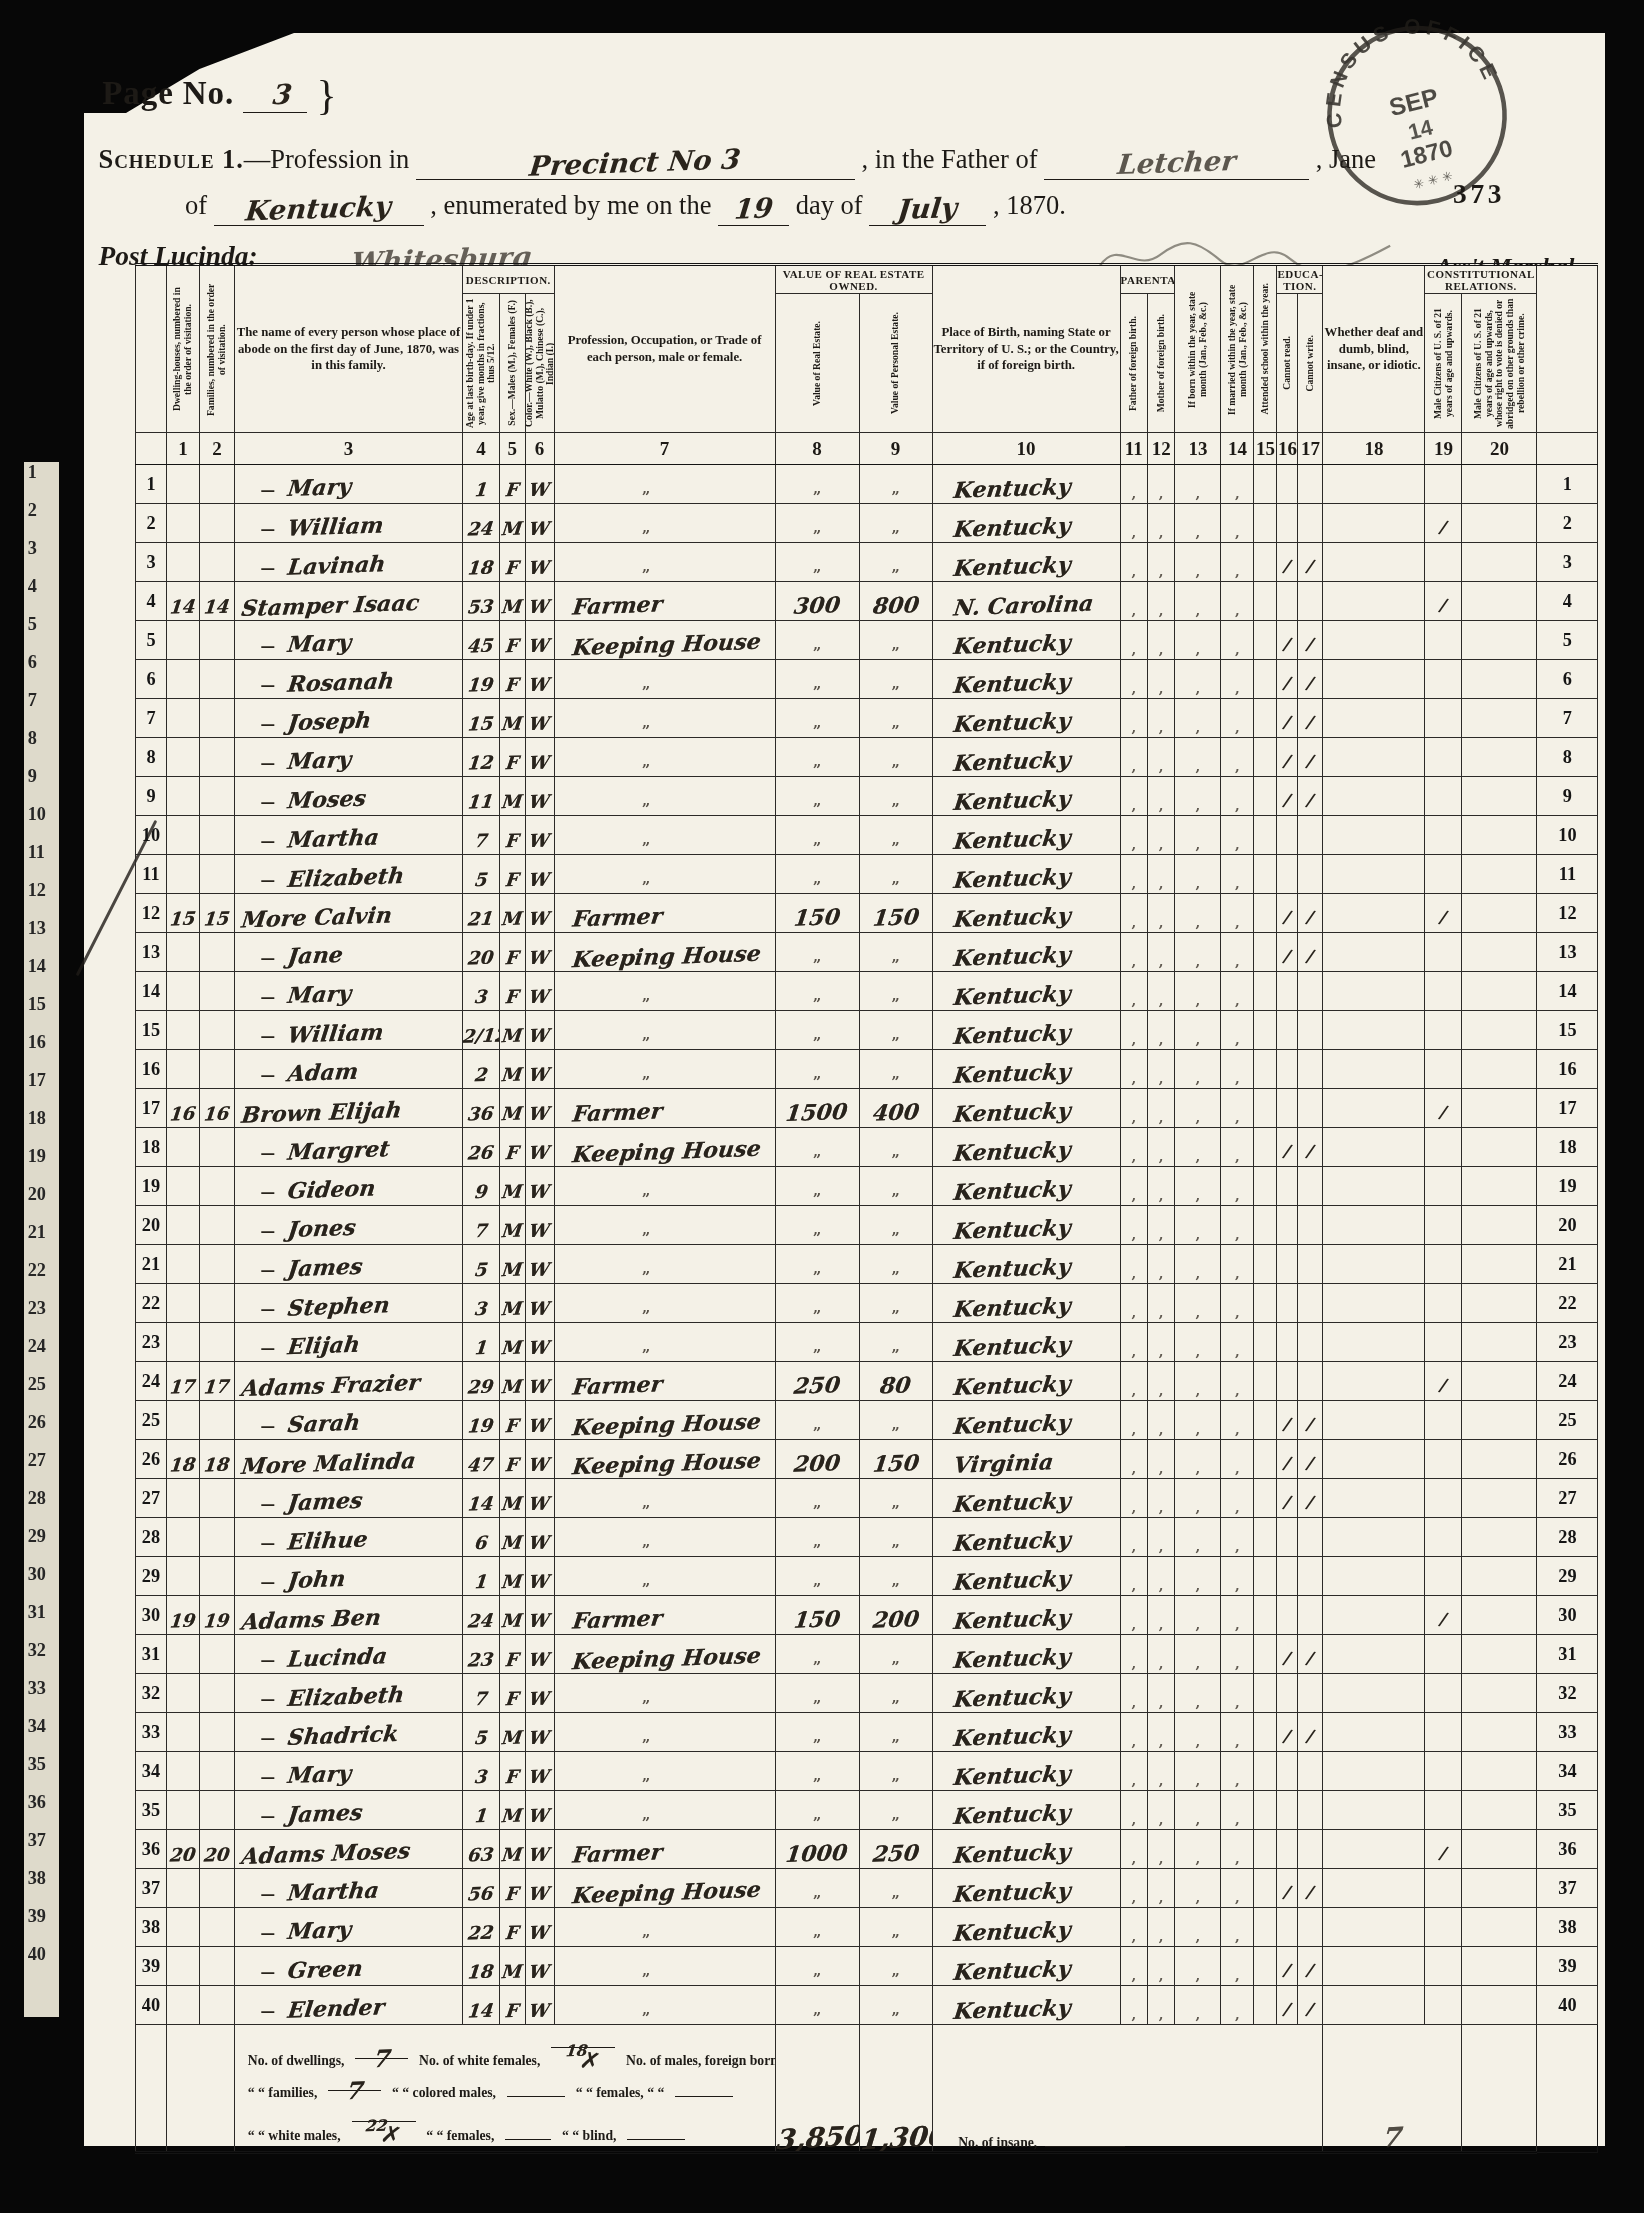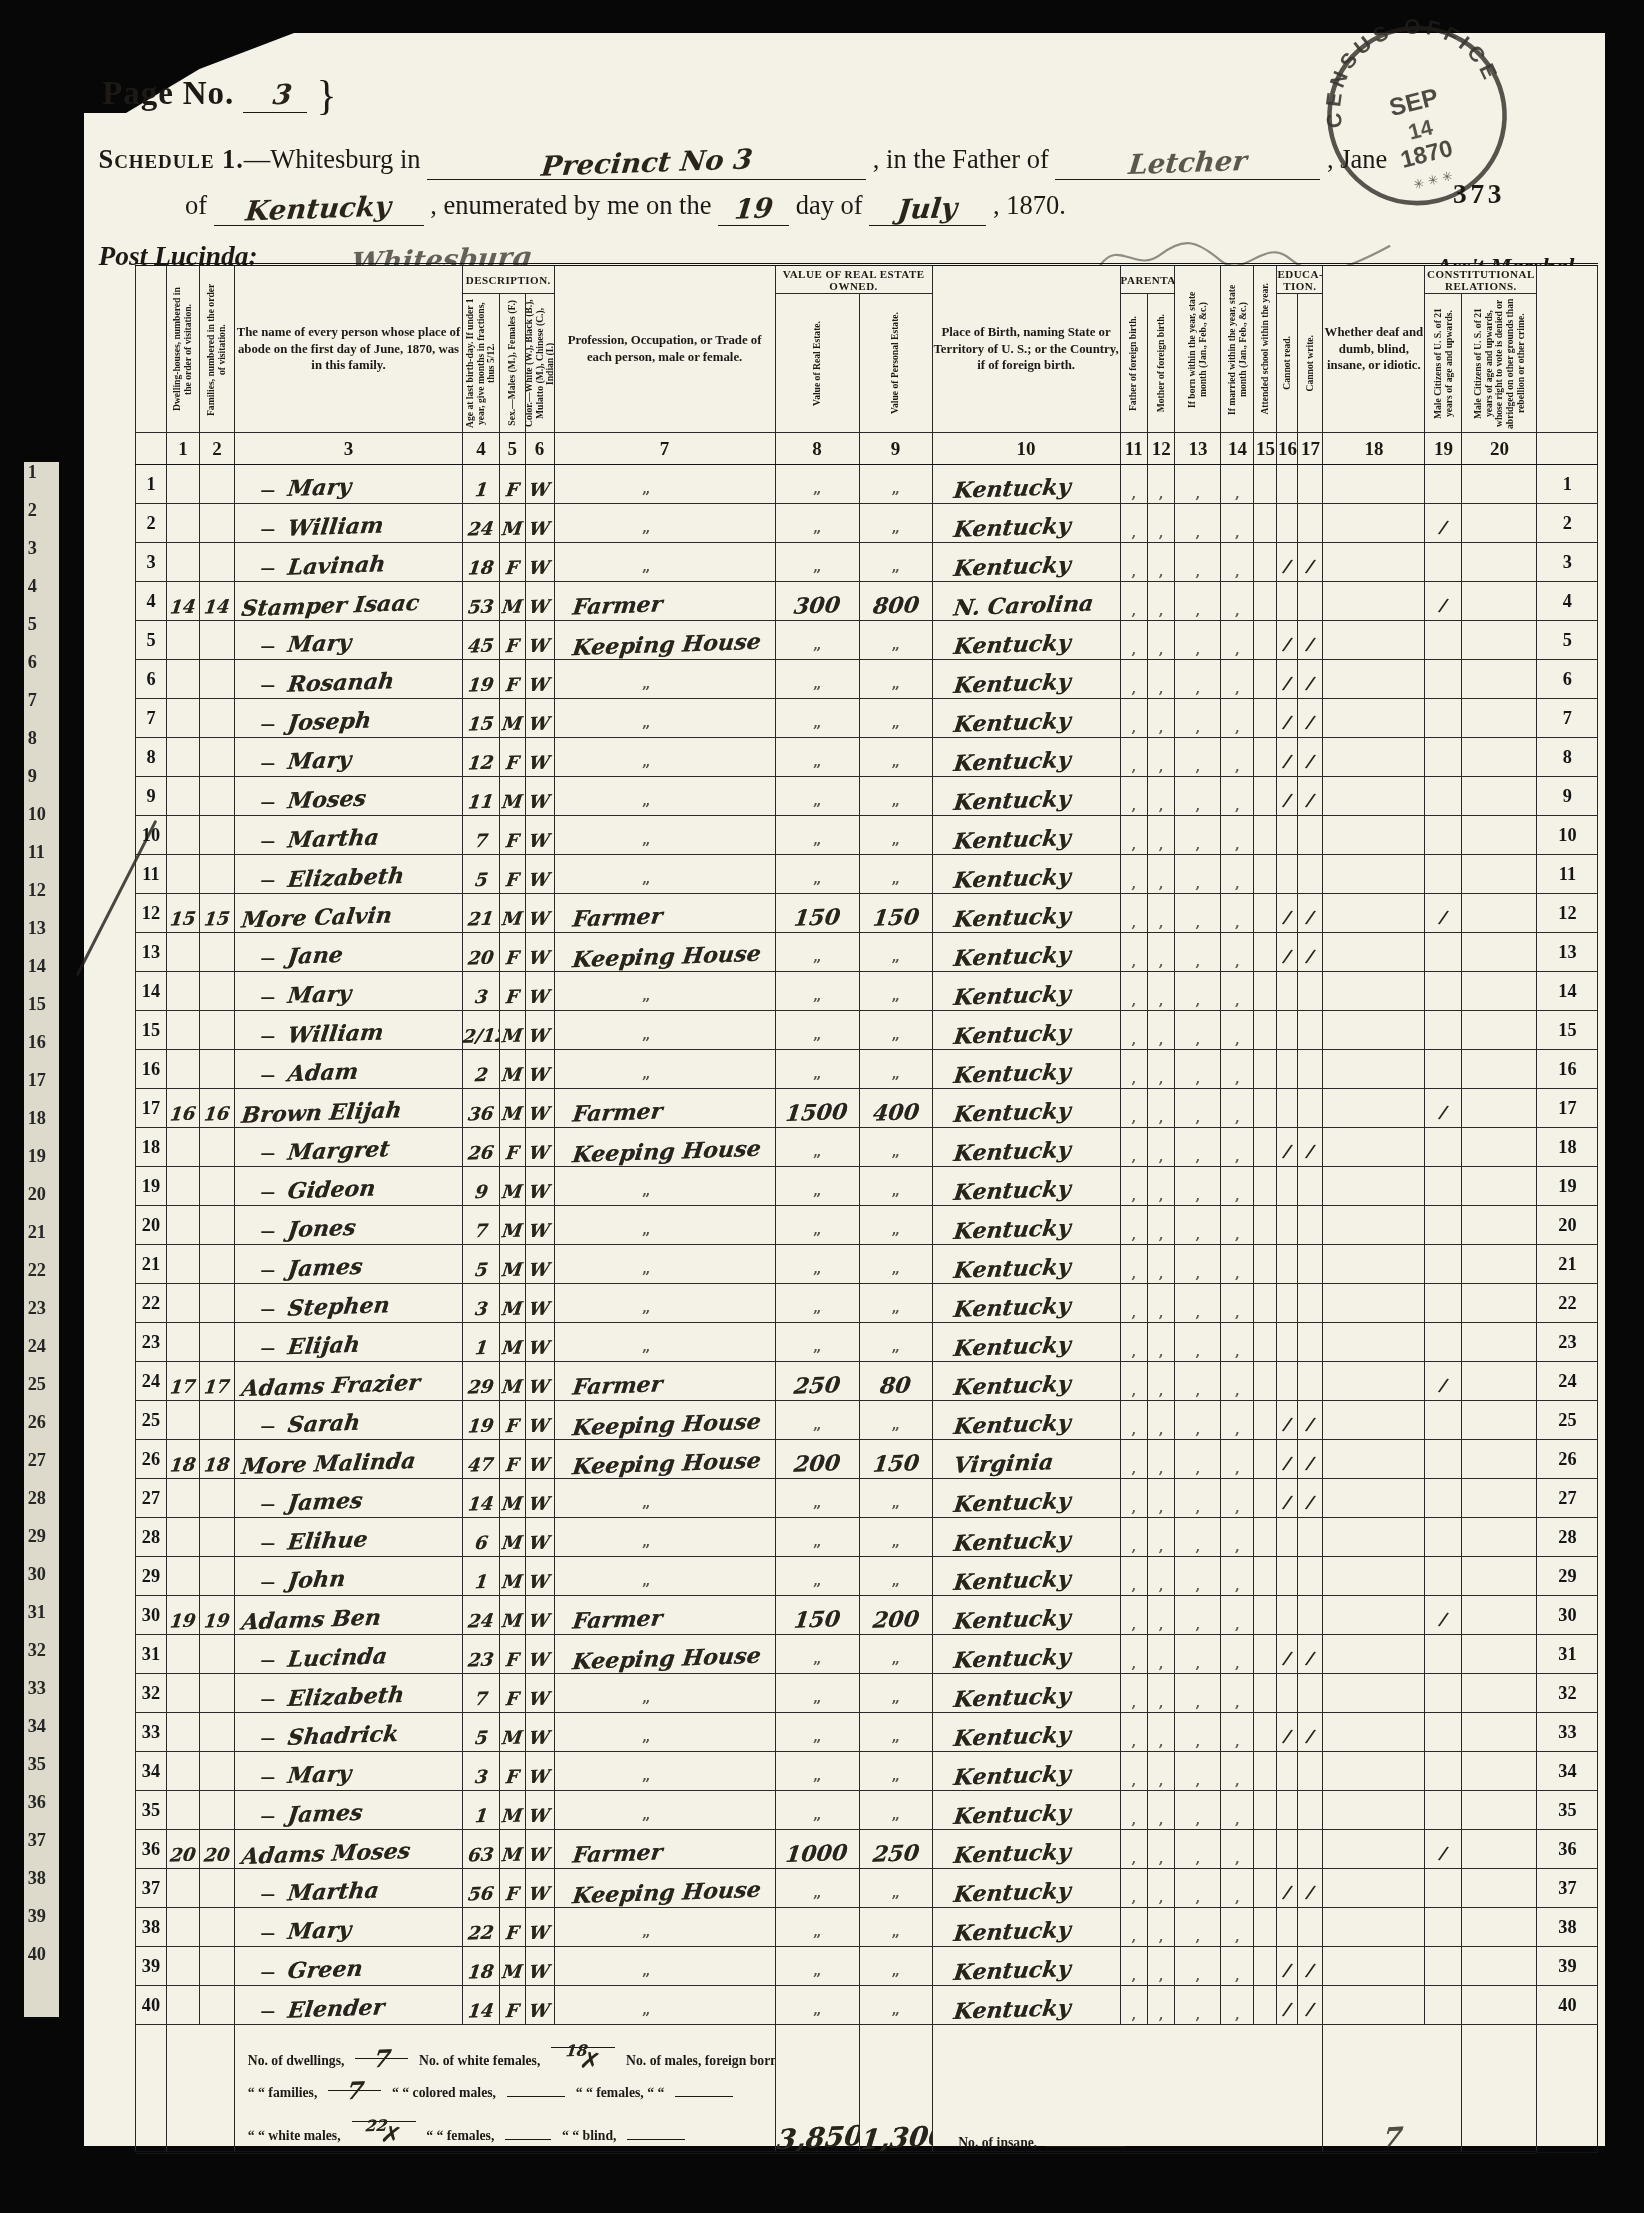--- a/index.html
+++ b/index.html
@@ -174,21 +174,21 @@
       <text x="108" y="102" text-anchor="middle" font-family="Liberation Sans, sans-serif" font-size="27" font-weight="bold" fill="#221f1a" opacity="0.9">SEP</text>
       <text x="108" y="132" text-anchor="middle" font-family="Liberation Sans, sans-serif" font-size="24" font-weight="bold" fill="#221f1a" opacity="0.85">14</text>
       <text x="108" y="160" text-anchor="middle" font-family="Liberation Sans, sans-serif" font-size="26" font-weight="bold" fill="#221f1a" opacity="0.9">1870</text>
       <text x="108" y="186" text-anchor="middle" font-family="DejaVu Sans, sans-serif" font-size="14" fill="#221f1a" opacity="0.8">✳ ✳ ✳</text>
     </svg>
   </div>
 
   <div class="sheetno">373</div>
 
   <div class="schedline" style="top:111px;">
-    <span class="sc">Schedule 1.</span><span>—Whitesburg in</span>
+    <span class="sc">Schedule 1.</span><span>—Profession in</span>
     <span class="blank" style="width:439px;"><span class="hw-fill">Precinct No 3</span></span>
     <span>, in the Father of</span>
     <span class="blank" style="width:265px;"><span class="hw-fill" style="opacity:.75">Letcher</span></span>
     <span>, Jane</span>
   </div>
 
   <div class="schedline" style="top:157px;left:101px;">
     <span>of</span>
     <span class="blank" style="width:210px;"><span class="hw-fill">Kentucky</span></span>
     <span>, enumerated by me on the</span>

